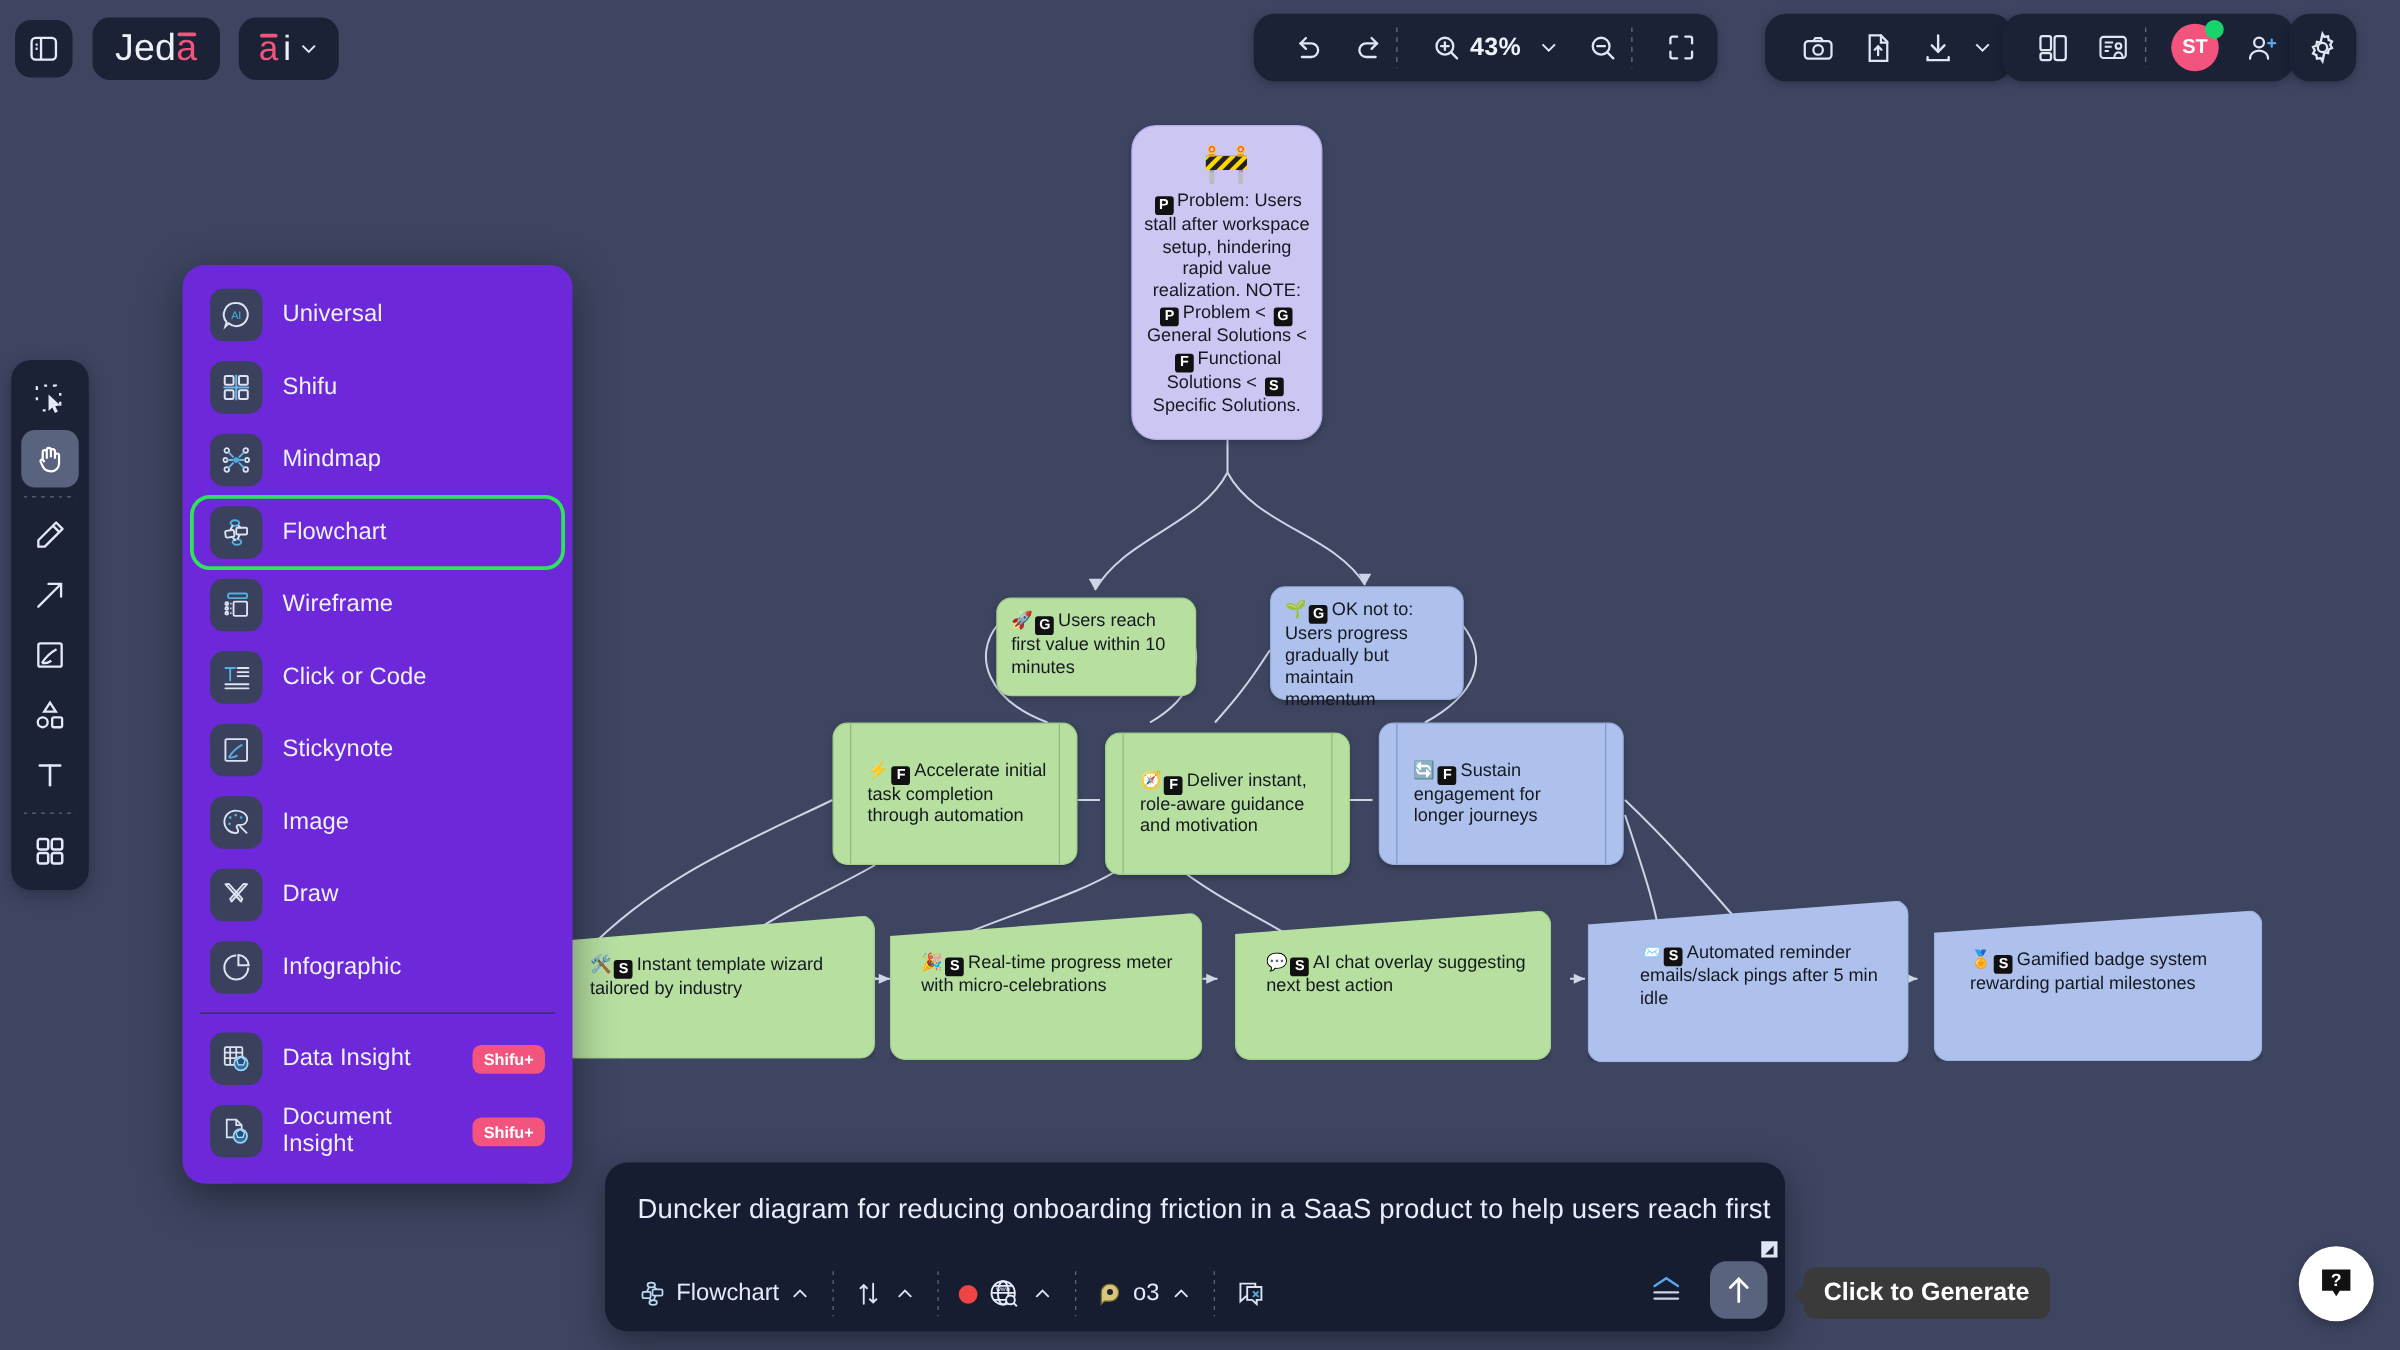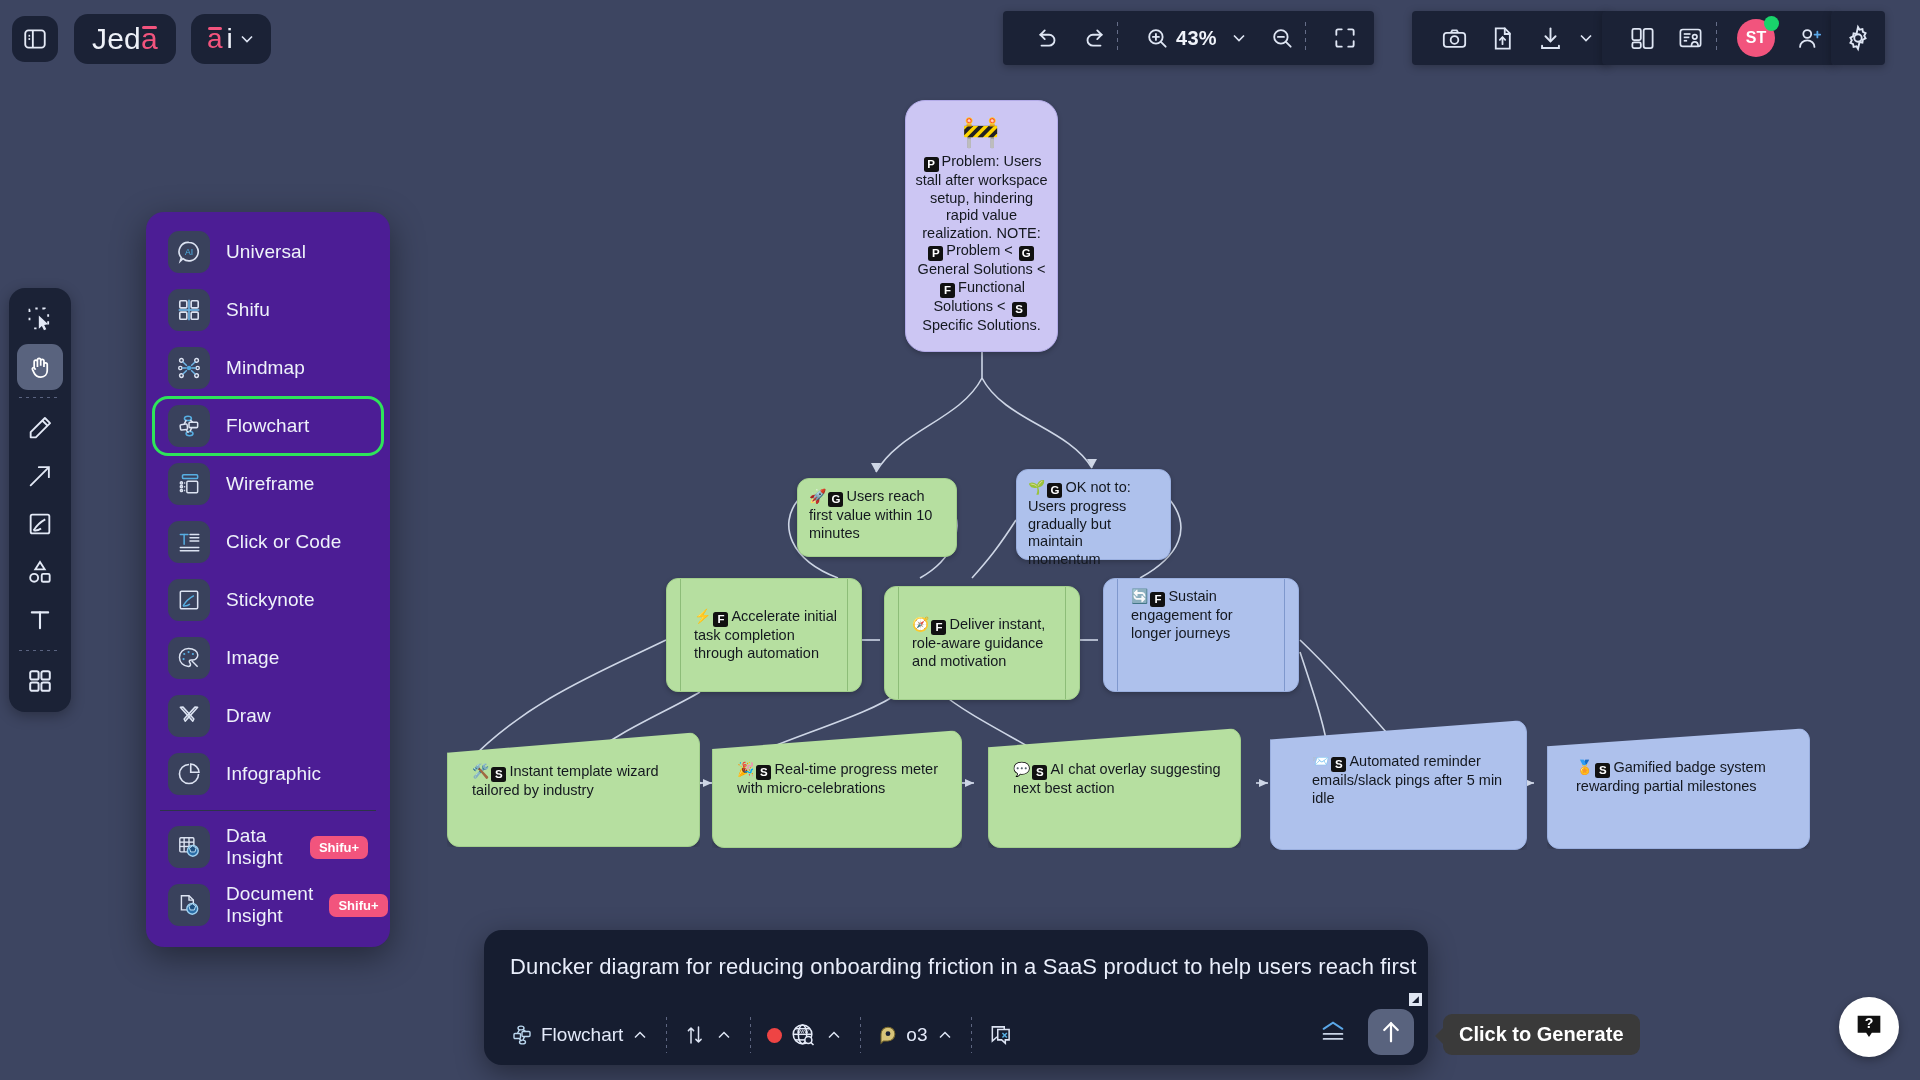--- a/index.html
+++ b/index.html
@@ -9,21 +9,21 @@
     font-family:"Liberation Sans", sans-serif;
     color:#e8ecf5;
     position:relative;
   }
 
   
   .topbar { position:absolute; top:0; left:0; width:1920px; height:78px; z-index:40; }
 
   .pill {
     background:#1b2236;
-    border-radius:4px;
+    border-radius:17px;
     display:flex; align-items:center;
     box-shadow:0 2px 8px rgba(0,0,0,.28);
   }
 
   .tb-sidebar-btn {
     position:absolute; left:12px; top:16px;
     width:46px; height:46px; border-radius:13px;
     background:#1b2236;
     display:flex; align-items:center; justify-content:center;
   }
@@ -99,22 +99,22 @@
   .rail-btn {
     width:46px; height:46px; border-radius:11px;
     display:flex; align-items:center; justify-content:center; color:#dfe5f2;
   }
   .rail-btn.active { background:#59637e; }
   .rail-sep { width:42px; height:1px; margin:5px 0;
     background-image:repeating-linear-gradient(to right,#5a6380 0,#5a6380 3px,transparent 3px,transparent 7px);}
 
   
   .panel {
-    position:absolute; left:146px; top:212px; width:244px;
-    background:#4c1d95; border-radius:18px; padding:10px 0 12px 0;
+    position:absolute; left:146px; top:212px; width:312px;
+    background:#6d28d9; border-radius:18px; padding:10px 0 12px 0;
     box-shadow:0 10px 34px rgba(0,0,0,.42); z-index:35;
   }
   .prow {
     position:relative;
     height:56px; display:flex; align-items:center; gap:16px;
     padding:0 14px; margin:2px 8px; border-radius:12px;
   }
   .prow .picon {
     width:42px; height:42px; border-radius:11px; background:#39415c;
     display:flex; align-items:center; justify-content:center; flex:none;
@@ -286,21 +286,21 @@
     <i style="position:absolute;left:13px;top:0;bottom:0;width:1px;background:#8dbd78"></i>
     <i style="position:absolute;right:13px;top:0;bottom:0;width:1px;background:#8dbd78"></i>
   </div>
 
   <div class="node n-green row3" style="left:884px;top:586px;width:196px;display:flex;align-items:center;">
     <span style="padding:0 12px 0 16px"><span class="em">🧭</span><span class="tag">F</span><span>Deliver instant, role-aware guidance and motivation</span></span>
     <i style="position:absolute;left:13px;top:0;bottom:0;width:1px;background:#8dbd78"></i>
     <i style="position:absolute;right:13px;top:0;bottom:0;width:1px;background:#8dbd78"></i>
   </div>
 
-  <div class="node n-blue row3" style="left:1103px;top:578px;width:196px;display:flex;">
+  <div class="node n-blue row3" style="left:1103px;top:578px;width:196px;display:flex;align-items:center;">
     <span style="padding:0 12px 0 16px"><span class="em">🔄</span><span class="tag">F</span><span>Sustain engagement for longer journeys</span></span>
     <i style="position:absolute;left:13px;top:0;bottom:0;width:1px;background:#7f98cd"></i>
     <i style="position:absolute;right:13px;top:0;bottom:0;width:1px;background:#7f98cd"></i>
   </div>
 
   <div class="node n-green row4" style="left:447px;top:732px;width:253px;height:115px;padding:30px 14px 0 24px;clip-path:polygon(0 18%,100% 0,100% 100%,0 100%);">
     <span class="em">🛠️</span><span class="tag">S</span><span>Instant template wizard tailored by industry</span>
   </div>
 
   <div class="node n-green row4" style="left:712px;top:730px;width:250px;height:118px;padding:30px 14px 0 24px;clip-path:polygon(0 16%,100% 0,100% 100%,0 100%);">

